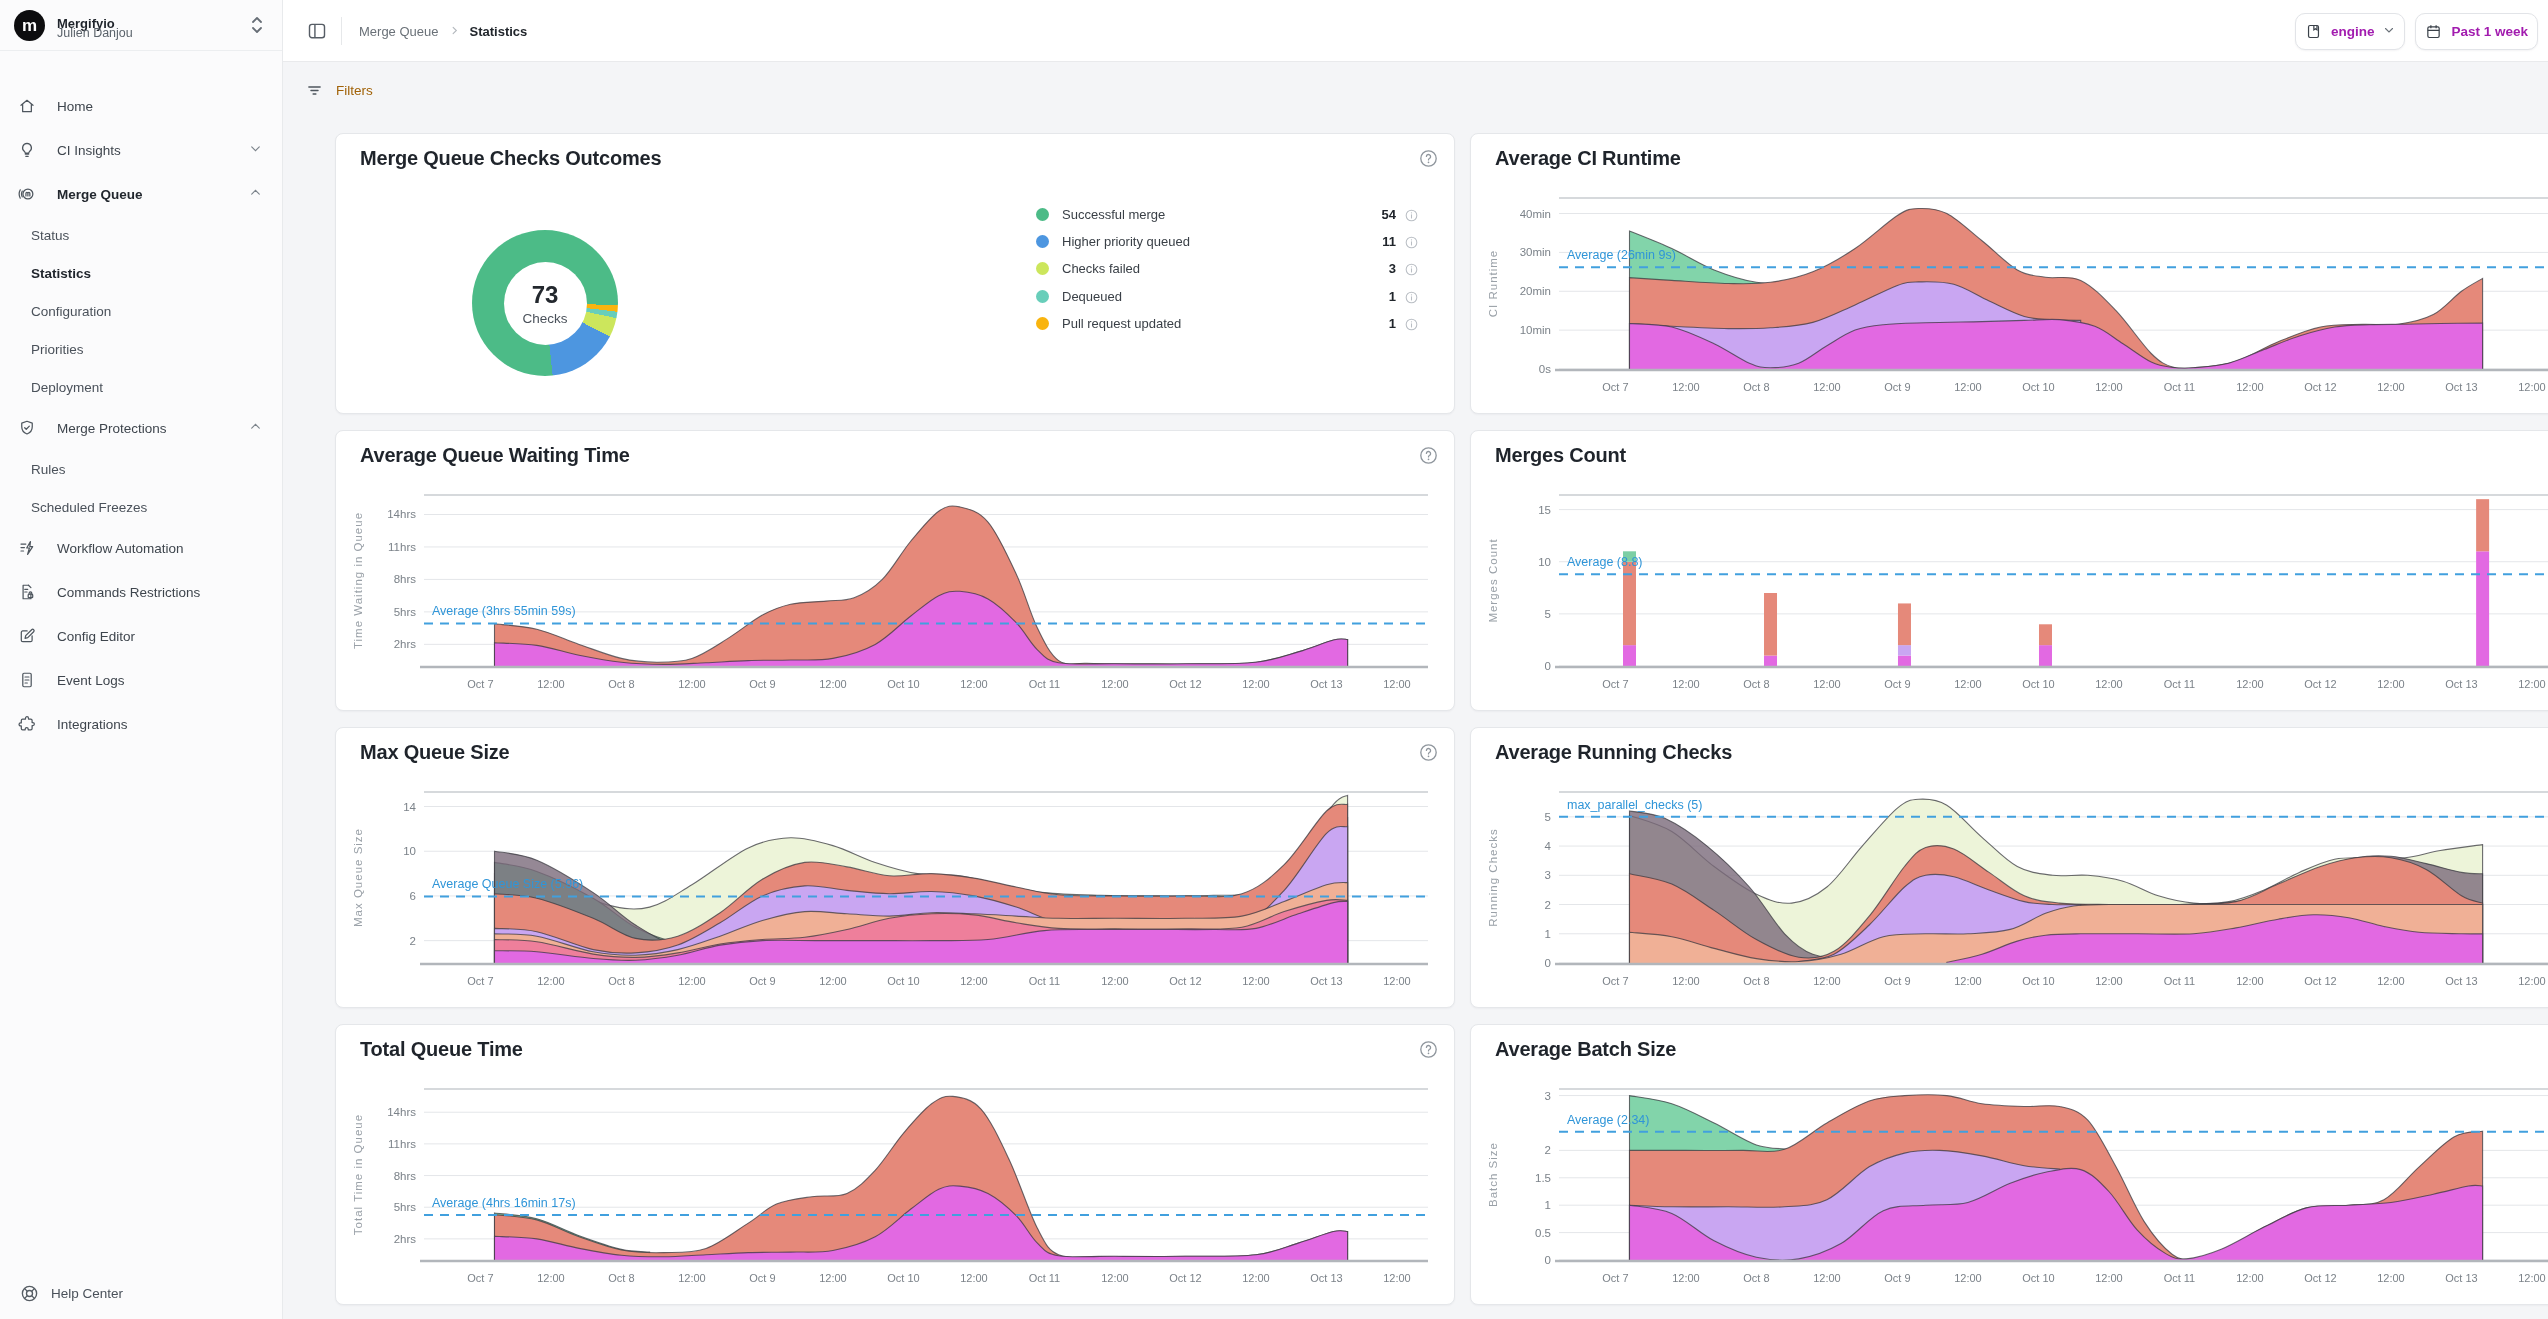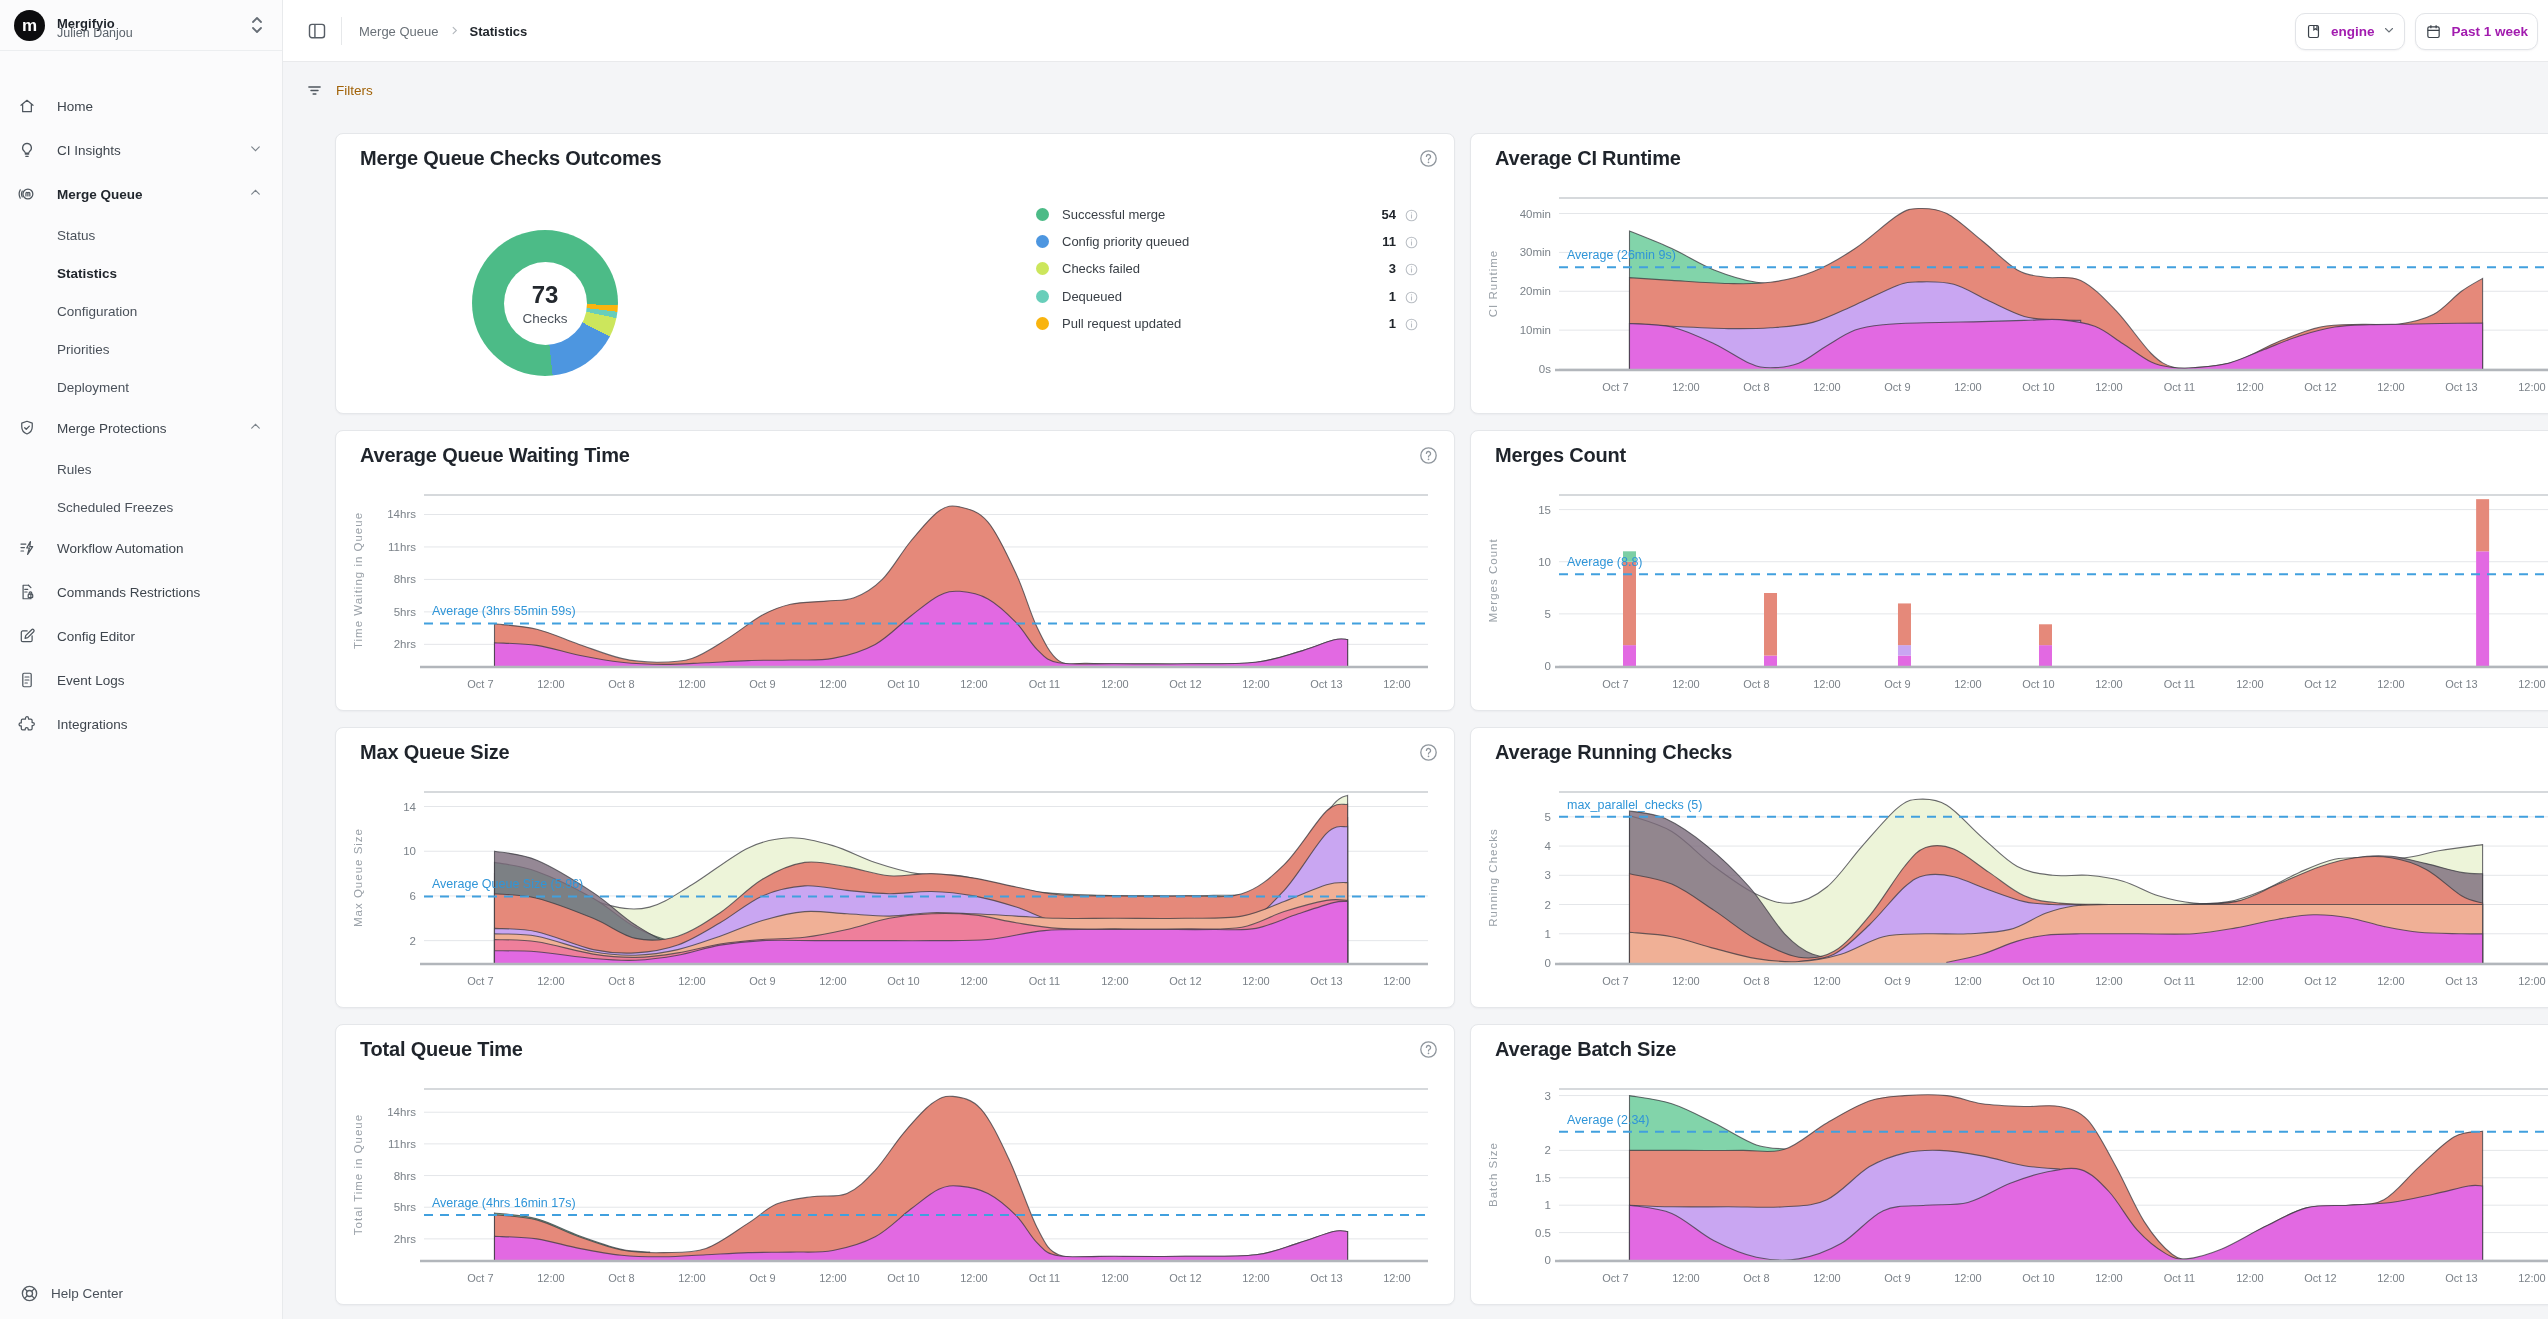--- a/index.html
+++ b/index.html
@@ -12,21 +12,21 @@
   .org-logo { position:absolute; left:14px; top:10px; width:31px; height:31px; border-radius:50%;
     background:#0d0d0f; color:#fff; display:flex; align-items:center; justify-content:center;
     font-weight:700; font-size:17px; }
   .org-name { position:absolute; left:57px; top:16px; font-size:13px; font-weight:700; color:#1f242b; }
   .org-user { position:absolute; left:57px; top:26px; font-size:12.5px; color:#5b636b; }
   .org-caret { position:absolute; right:18px; top:14px; color:#666d75; }
   .nav { position:absolute; top:51px; left:0; right:0; padding-top:33px; }
   .nav-item { display:flex; align-items:center; padding-left:18px; cursor:pointer;
     font-size:13.5px; color:#3e454d; position:relative; }
   .nav-item.lvl0 { height:44px; font-weight:500; }
-  .nav-item.lvl1 { height:38px; padding-left:57px; font-weight:400; color:#4a515a; }
+  .nav-item.lvl1 { height:38px; padding-left:31px; font-weight:400; color:#4a515a; }
   .nav-item.bold { font-weight:700; color:#22272e; }
   .nav-item.active { font-weight:700; color:#1f242b; }
   .nav-item .ic { width:18px; height:18px; margin-right:21px; flex:0 0 18px; color:#4e565e; }
   .nav-item .chev { position:absolute; right:20px; color:#7a828a; }
   .sidebar-footer { position:absolute; left:20px; bottom:16px; display:flex; align-items:center;
     font-size:13.5px; font-weight:500; color:#4a515a; cursor:pointer; }
   .sidebar-footer .ic { width:19px; height:19px; margin-right:12px; color:#555c63; }
   
   .topbar { position:absolute; left:283px; top:0; right:0; height:62px; background:#ffffff;
     border-bottom:1px solid #e9eaec; }
@@ -266,21 +266,21 @@
           <span class="legend-label">Successful merge</span>
           <span class="legend-count">54</span>
           <span class="legend-info"><svg width="13" height="13" viewBox="0 0 20 20" fill="none">
               <circle cx="10" cy="10" r="8.2" stroke="currentColor" stroke-width="1.6"></circle>
               <path d="M10 9v5" stroke="currentColor" stroke-width="1.6" stroke-linecap="round"></path>
               <circle cx="10" cy="5.9" r="1" fill="currentColor"></circle>
             </svg></span>
         </div>
         <div class="legend-row">
           <span class="legend-dot" style="background: rgb(77, 150, 224);"></span>
-          <span class="legend-label">Config priority queued</span>
+          <span class="legend-label">Higher priority queued</span>
           <span class="legend-count">11</span>
           <span class="legend-info"><svg width="13" height="13" viewBox="0 0 20 20" fill="none">
               <circle cx="10" cy="10" r="8.2" stroke="currentColor" stroke-width="1.6"></circle>
               <path d="M10 9v5" stroke="currentColor" stroke-width="1.6" stroke-linecap="round"></path>
               <circle cx="10" cy="5.9" r="1" fill="currentColor"></circle>
             </svg></span>
         </div>
         <div class="legend-row">
           <span class="legend-dot" style="background: rgb(204, 230, 92);"></span>
           <span class="legend-label">Checks failed</span>

